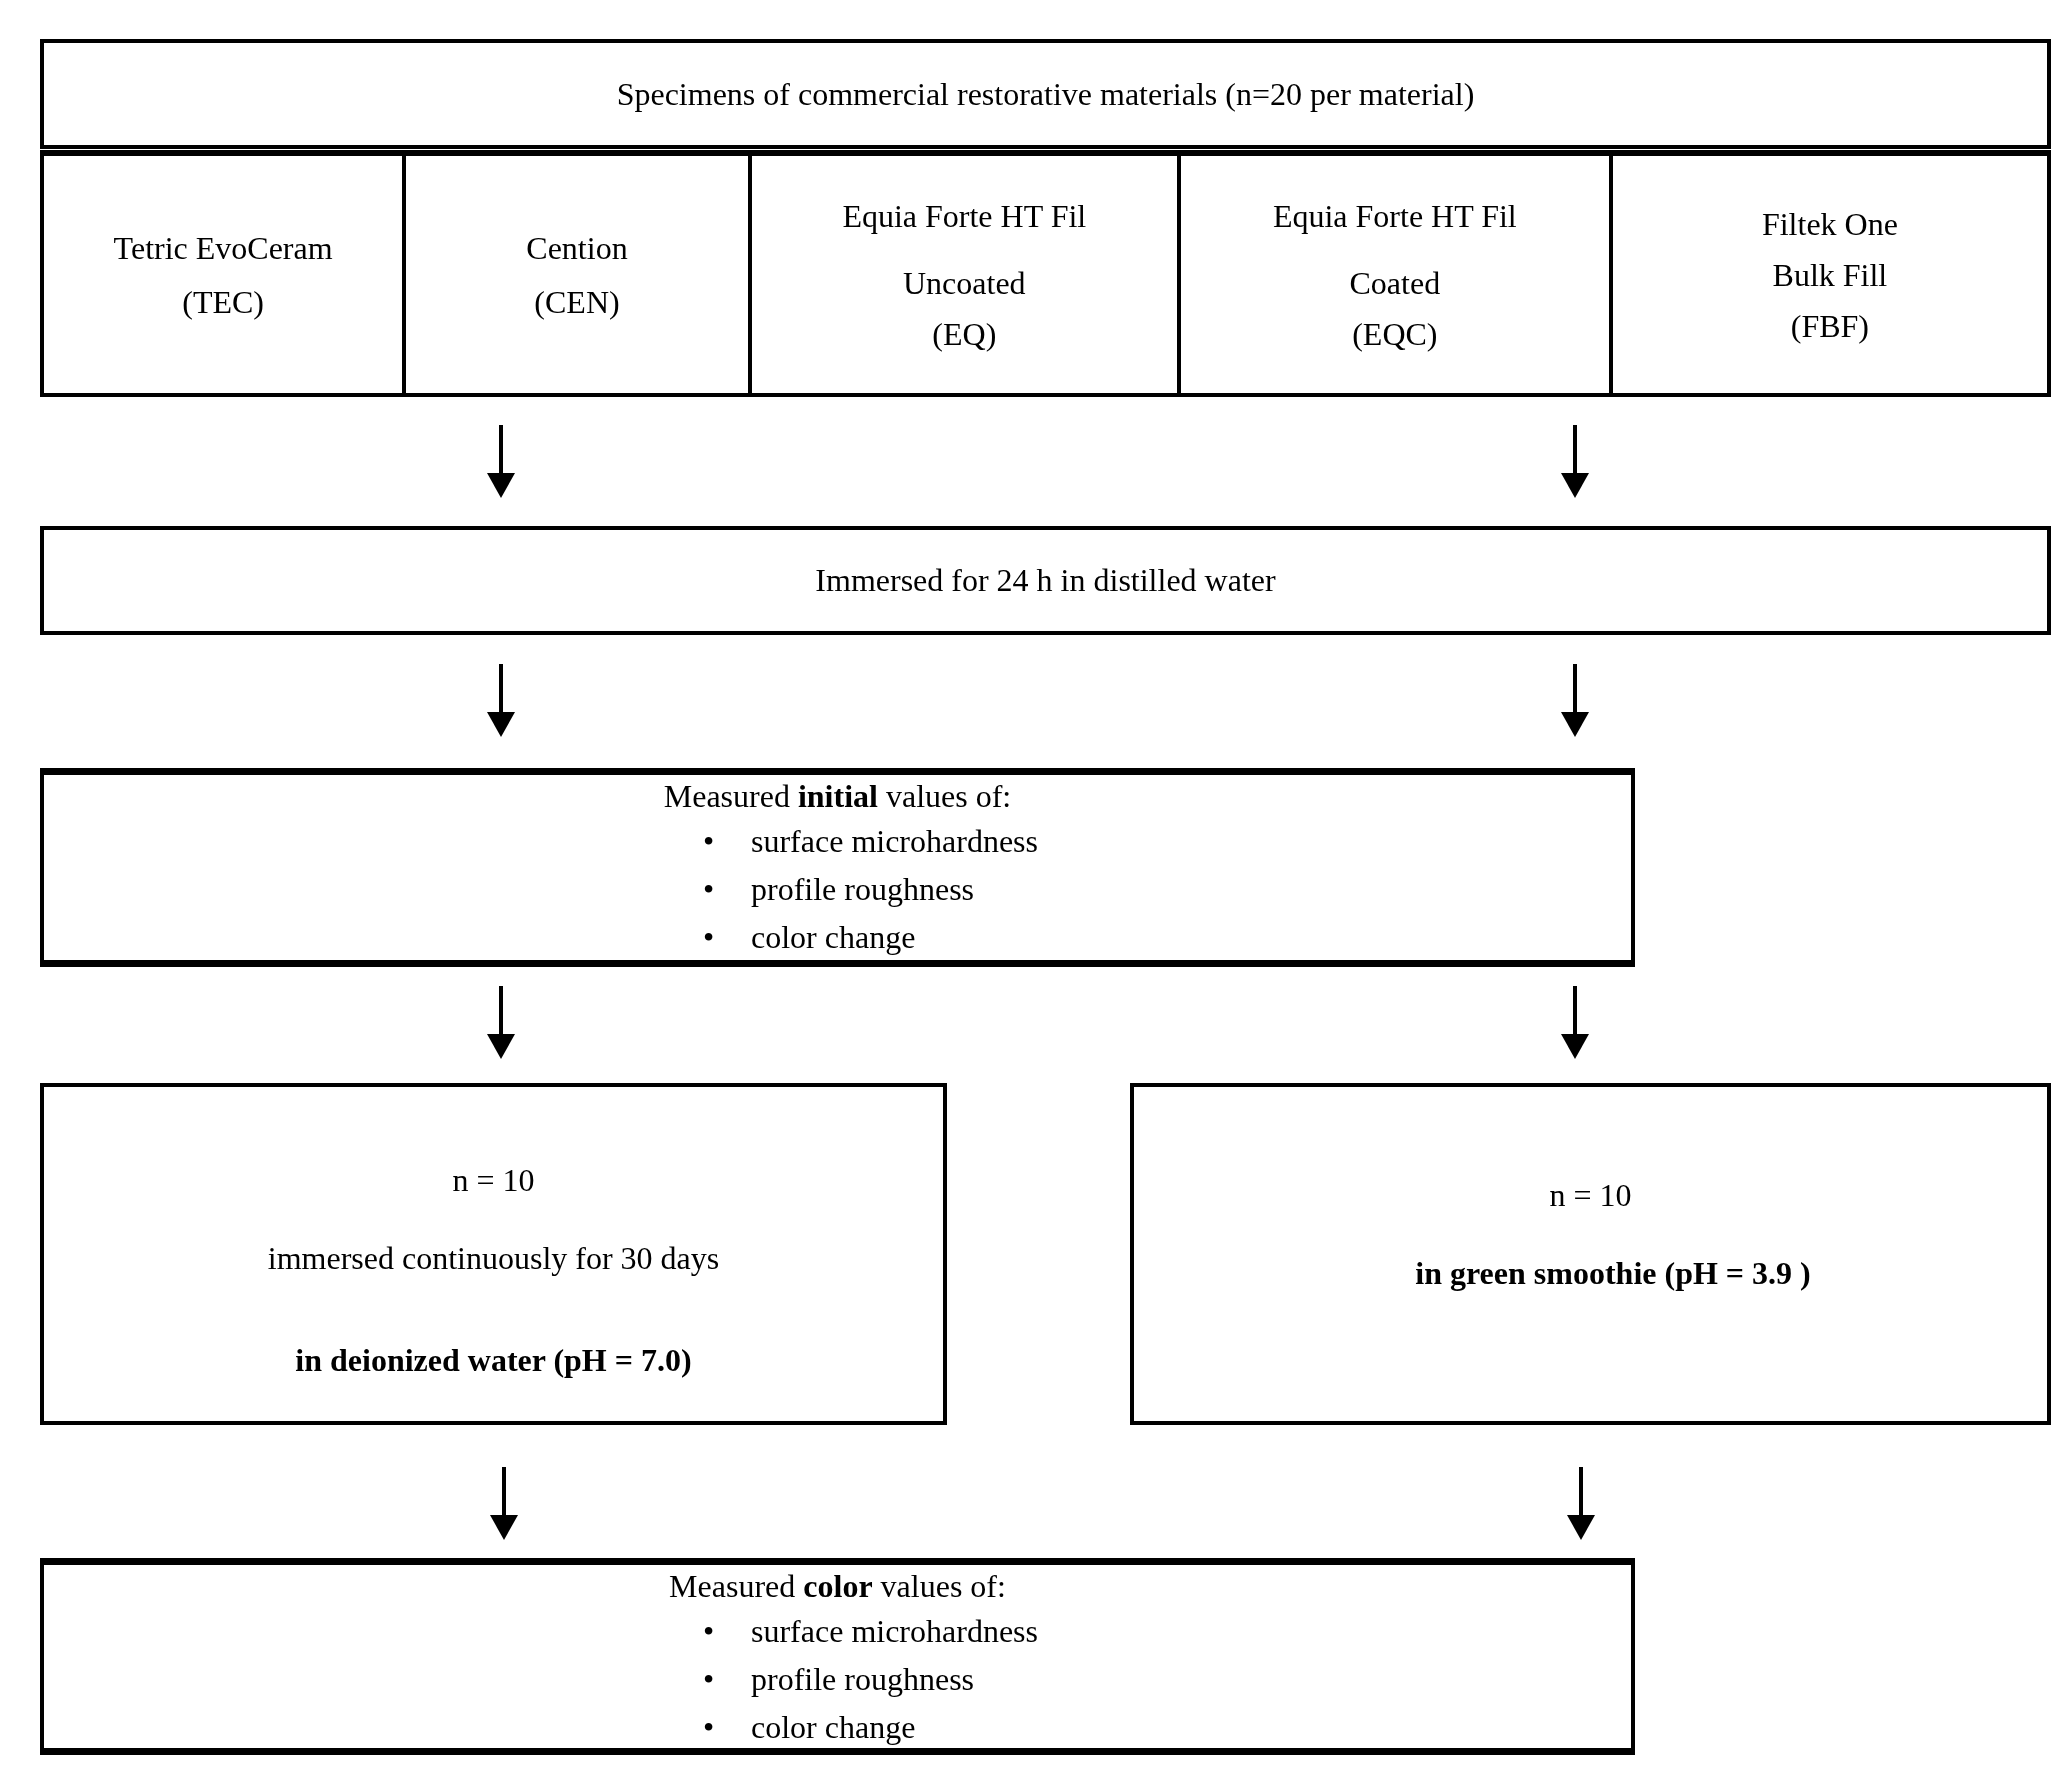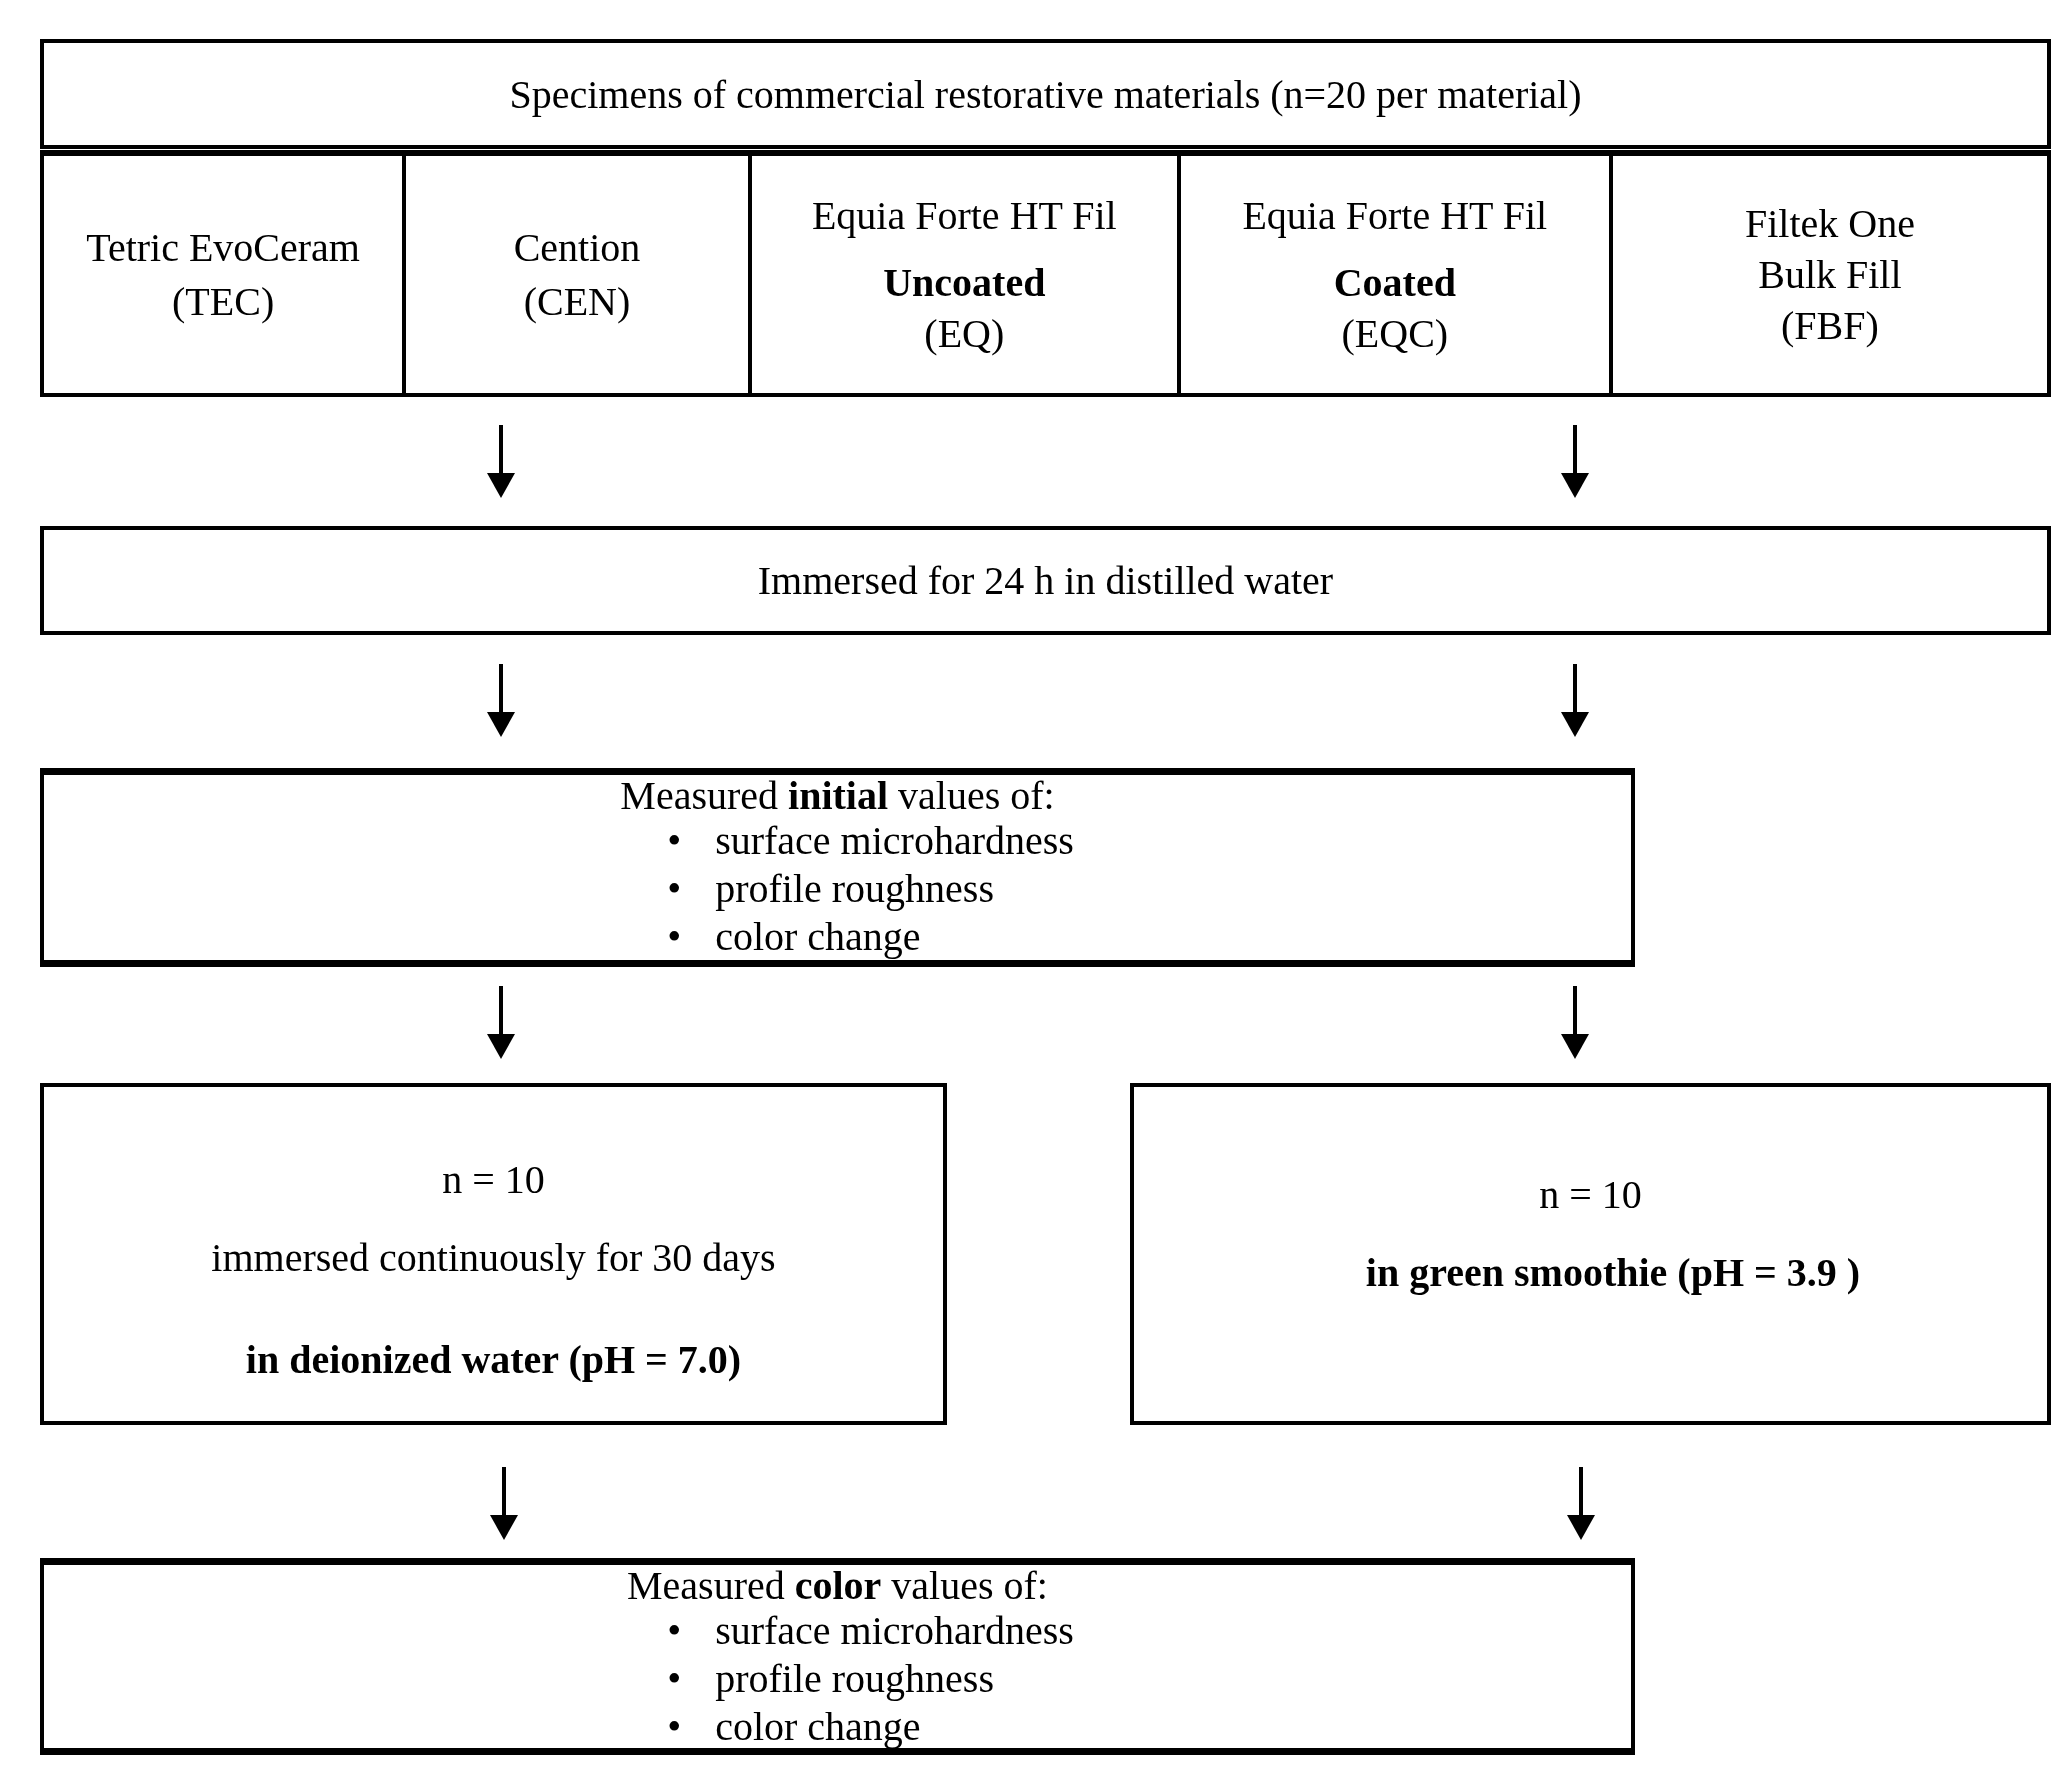--- a/index.html
+++ b/index.html
@@ -2,21 +2,21 @@
 <html style="font-size:9.7px"><head>
 <meta charset="utf-8">
 <style>
   html, body { margin: 0; padding: 0; background: #ffffff; }
   .page {
     position: relative;
     width: 2056px;
     height: 1790px;
     background: #ffffff;
     font-family: "Liberation Serif", "DejaVu Serif", serif;
-    font-size: 40px;
+    font-size: 32px;
     color: #000000;
     overflow: hidden;
   }
   .box {
     position: absolute;
     box-sizing: border-box;
     border: 4.8px solid #000000;
     background: #ffffff;
   }
   .center-text {
@@ -35,21 +35,21 @@
   .mat-cell {
     flex-basis: 0;
     display: flex; flex-direction: column;
     align-items: center; justify-content: center;
     text-align: center;
     border-right: 4.8px solid #000000;
   }
   .mat-cell:last-child { border-right: none; }
   .mat-cell .l1, .mat-cell .l2, .mat-cell .l3 { line-height: 42px; display: block; }
   .cell-2line .l2 { margin-top: 12px; }
-  .cell-spaced .l2 { margin-top: 25px; font-weight: bold; }
+  .cell-spaced .l2 { margin-top: 25px; }
   .cell-spaced .l3 { margin-top: 9px; }
   .cell-tight .l2 { margin-top: 9px; }
   .cell-tight .l3 { margin-top: 9px; }
   
   .arrow { position: absolute; width: 28px; }
   .arrow .shaft { width: 4.2px; height: 48px; background: #000000; margin: 0 auto; }
   .arrow .head {
     width: 0; height: 0; margin: 0 auto;
     border-left: 14px solid transparent;
     border-right: 14px solid transparent;

